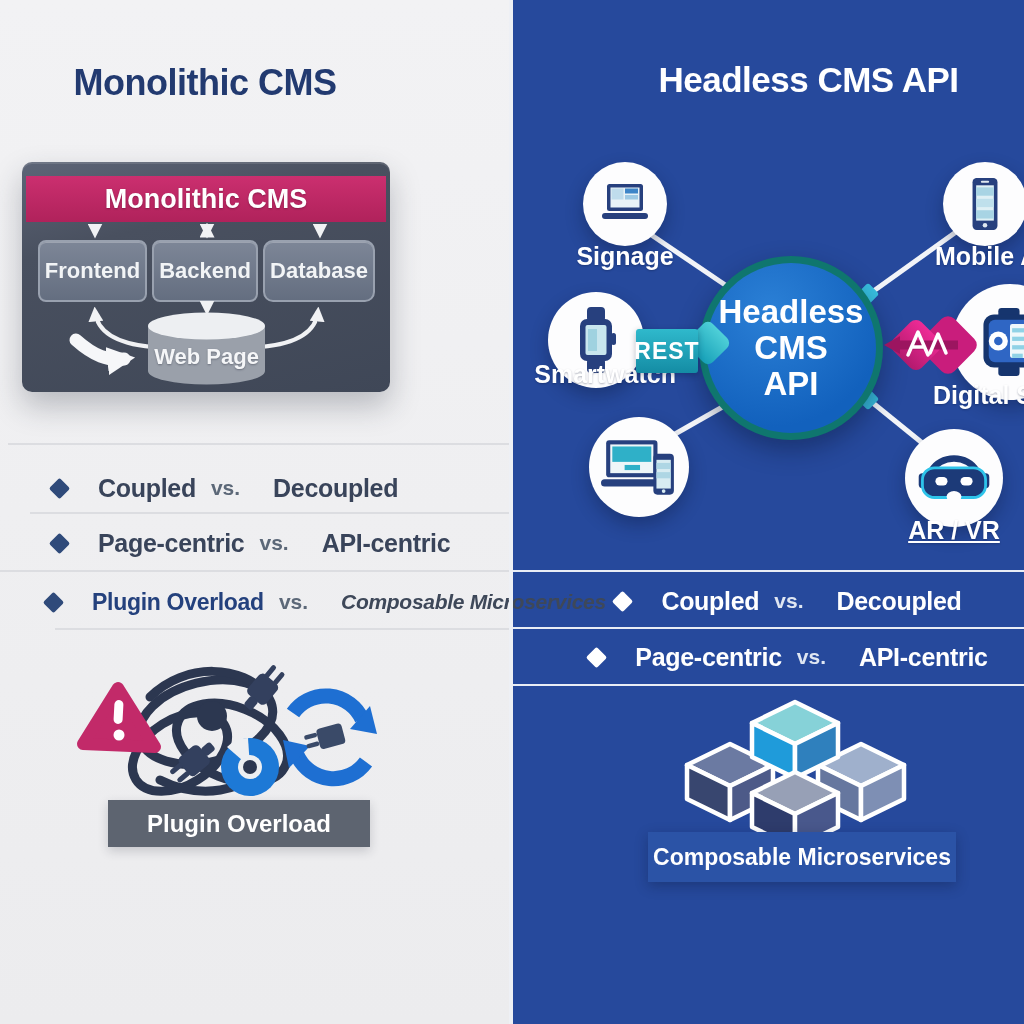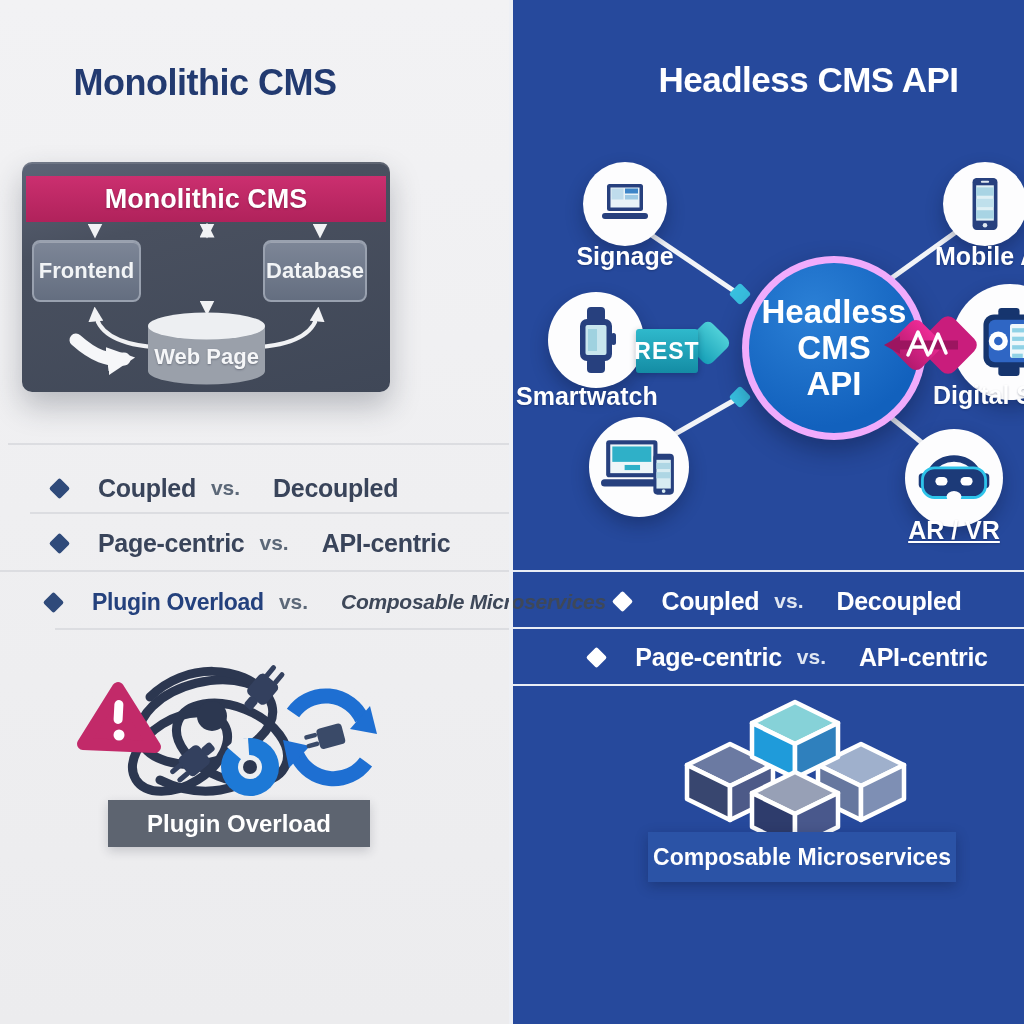--- a/index.html
+++ b/index.html
@@ -17,23 +17,23 @@
   
   .mono-box{position:absolute;left:22px;top:162px;width:368px;height:230px;border-radius:10px;
     background:linear-gradient(165deg,#5d6577 0%,#49505f 30%,#3f4757 100%);
     box-shadow:0 14px 30px rgba(40,45,60,.28), inset 0 2px 0 rgba(255,255,255,.12);z-index:1;}
   .mono-header{position:absolute;left:26px;top:176px;width:360px;height:46px;
     background:linear-gradient(180deg,#cb2f6f,#b0225b);display:flex;align-items:center;justify-content:center;
     color:#fff;font-size:27px;font-weight:700;text-shadow:0 1px 2px rgba(60,10,35,.4);z-index:2;}
   .mono-comp{position:absolute;top:240px;height:62px;border:2px solid #99a1af;border-radius:8px;
     background:linear-gradient(180deg,#7d8697,#646e80);display:flex;align-items:center;justify-content:center;
     color:#f2f4f6;font-size:22px;font-weight:700;box-shadow:inset 0 1px 0 rgba(255,255,255,.25);z-index:2;}
-  .comp-frontend{left:32px;width:109px;}
+  .comp-frontend{left:38px;width:109px;}
   .comp-backend{left:152px;width:106px;}
-  .comp-database{left:263px;width:104px;}
+  .comp-database{left:263px;width:112px;border-radius:10px;}
   .webpage-label{position:absolute;left:148px;top:344px;width:117px;text-align:center;color:#f5f6f8;
     font-size:22px;font-weight:700;z-index:4;text-shadow:0 1px 2px rgba(40,45,60,.4);}
 
   .left-art{position:absolute;left:0;top:0;width:513px;height:1024px;z-index:3;pointer-events:none;}
   .right-lines{position:absolute;left:513px;top:0;width:511px;height:1024px;z-index:2;pointer-events:none;}
   .right-badges{position:absolute;left:513px;top:0;width:511px;height:1024px;z-index:5;pointer-events:none;}
 
   
   .divider{position:absolute;height:2px;background:#dcdde1;z-index:1;}
   .dvl-1{left:8px;top:443px;width:505px;}
@@ -64,36 +64,36 @@
 
   
   .caption-left{position:absolute;left:108px;top:800px;width:262px;height:47px;background:#5d6470;
     display:flex;align-items:center;justify-content:center;color:#fff;font-size:24px;font-weight:700;z-index:4;
     box-shadow:0 4px 10px rgba(40,45,60,.2);}
   .caption-right{position:absolute;left:648px;top:832px;width:308px;height:50px;background:#2b53a6;
     display:flex;align-items:center;justify-content:center;color:#fff;font-size:23px;font-weight:700;z-index:4;
     box-shadow:0 4px 12px rgba(10,20,50,.3);}
 
   
-  .hub{position:absolute;left:742px;top:256px;width:184px;height:184px;border-radius:50%;background:#f0abfc;
+  .hub{position:absolute;left:699px;top:256px;width:184px;height:184px;border-radius:50%;background:#0f766e;
     box-shadow:0 10px 24px rgba(8,18,48,.38);z-index:4;}
   .hub-inner{position:absolute;inset:7px;border-radius:50%;background:radial-gradient(circle at 38% 28%,#2b80d6,#1261bd 72%);
     display:flex;flex-direction:column;align-items:center;justify-content:center;color:#fff;font-size:33px;font-weight:700;line-height:1.1;}
   .node{position:absolute;border-radius:50%;background:#fdfdfe;display:flex;align-items:center;justify-content:center;
     box-shadow:0 8px 18px rgba(8,18,48,.32);z-index:3;}
   .n-website{left:583px;top:162px;width:84px;height:84px;}
   .n-mobile{left:943px;top:162px;width:84px;height:84px;}
   .n-watch{left:548px;top:292px;width:96px;height:96px;}
   .n-signage{left:952px;top:284px;width:116px;height:116px;}
   .n-multi{left:589px;top:417px;width:100px;height:100px;}
   .n-arvr{left:905px;top:429px;width:98px;height:98px;}
   .node-label{position:absolute;color:#fff;font-size:25px;font-weight:700;z-index:3;white-space:nowrap;text-shadow:0 1px 2px rgba(8,18,48,.3);}
   .lbl-website{left:560px;top:242px;width:130px;text-align:center;}
   .lbl-mobile{left:935px;top:242px;}
-  .lbl-watch{left:516px;top:382px;width:160px;text-align:left;}
+  .lbl-watch{left:516px;top:360px;width:160px;text-align:right;}
   .lbl-signage{left:933px;top:381px;}
   .lbl-arvr{left:904px;top:516px;width:100px;text-align:center;text-decoration:underline;}
 
   .rest-badge{position:absolute;left:636px;top:329px;width:62px;height:44px;border-radius:3px;
     background:linear-gradient(180deg,#2fb9cc,#148ca4);display:flex;align-items:center;justify-content:center;
     color:#fff;font-size:23px;font-weight:700;letter-spacing:1px;z-index:5;box-shadow:0 2px 6px rgba(8,18,48,.3);}
 </style>
 </head>
 <body>
 
@@ -102,20 +102,21 @@
   <div class="panel-left"></div>
   <div class="panel-right"></div>
   <div class="seam"></div>
 
   <div class="title-left">Monolithic CMS</div>
   <div class="title-right">Headless CMS API</div>
 
   <div class="mono-box"></div>
   <div class="mono-header">Monolithic CMS</div>
   <div class="mono-comp comp-frontend">Frontend</div>
+  <div class="mono-comp comp-backend">Backend</div>
   <div class="mono-comp comp-database">Database</div>
   <div class="webpage-label">Web Page</div>
 
   <svg class="left-art" viewBox="0 0 513 1024">
     <defs>
       <marker id="ah" markerUnits="userSpaceOnUse" markerWidth="15" markerHeight="15" viewBox="0 0 10 10" refX="7" refY="5" orient="auto-start-reverse">
         <path d="M0,0L10,5L0,10Z" fill="#f1f2f4"></path>
       </marker>
       <marker id="ahBig" markerUnits="userSpaceOnUse" markerWidth="28" markerHeight="28" viewBox="0 0 10 10" refX="6" refY="5" orient="auto">
         <path d="M0,0L10,5L0,10Z" fill="#f6f7f9"></path>

